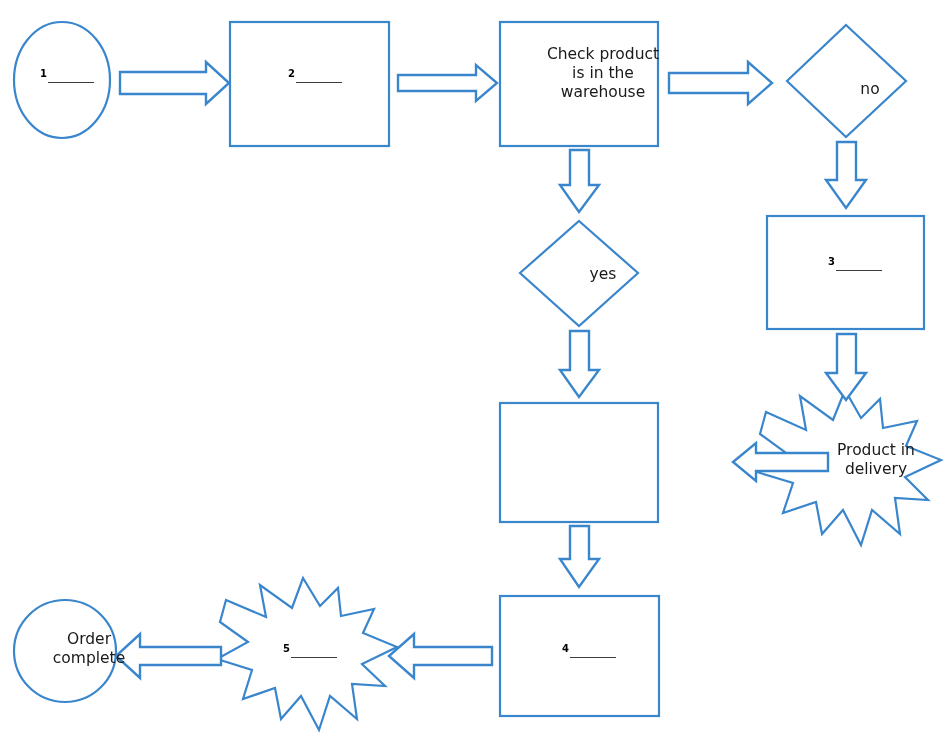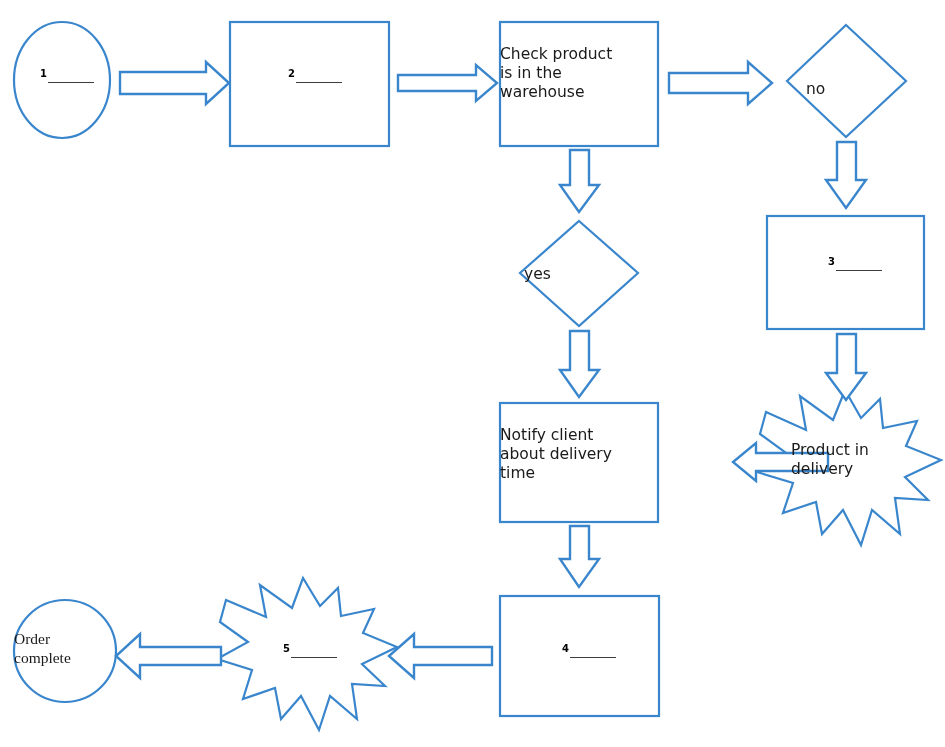--- a/index.html
+++ b/index.html
@@ -29,26 +29,28 @@
     stroke-linejoin: miter;
   }
   .arrow-stroke {
     fill: #ffffff;
     stroke: #3a86cd;
     stroke-width: 2.4;
     stroke-linejoin: miter;
   }
   .node-label {
     position: absolute;
+    text-align: center;
     color: #1a1a1a;
     font-size: 15.5px;
     line-height: 1.22;
     font-family: "DejaVu Sans", "Liberation Sans", sans-serif;
     white-space: pre-line;
     pointer-events: none;
+    margin-left: 24px;
   }
   .blank-label {
     position: absolute;
     text-align: left;
     color: #000000;
     font-family: "DejaVu Sans", "Liberation Sans", sans-serif;
     pointer-events: none;
     white-space: nowrap;
   }
   .blank-label .bnum {
@@ -129,37 +131,34 @@
   <div class="blank-label" style="left:288px; top:68px;">
     <span class="bnum">2</span><span class="brule"></span>
   </div>
 
   <div class="node-label" style="left:500px; top:45px; width:158px;">Check product
 is in the
 warehouse</div>
 
   <div class="node-label" style="left:806px; top:80px; width:80px;">no</div>
 
-  <div class="node-label" style="left:524px; top:265px; width:80px;">yes</div>
+  <div class="node-label" style="left:539px; top:265px; width:80px;">yes</div>
 
   <div class="blank-label" style="left:828px; top:256px;">
     <span class="bnum">3</span><span class="brule"></span>
   </div>
 
   <div class="node-label" style="left:791px; top:441px; width:122px;">Product in
 delivery</div>
 
-  <div class="node-label" style="left:500px; top:426px; width:158px;">Notify client
-about delivery
-time</div>
 
   <div class="blank-label" style="left:562px; top:643px;">
     <span class="bnum">4</span><span class="brule"></span>
   </div>
 
   <div class="blank-label" style="left:283px; top:643px;">
     <span class="bnum">5</span><span class="brule"></span>
   </div>
 
-  <div class="node-label" style="left:14px; top:630px; width:102px;font-family:Liberation Serif, serif;">Order
+  <div class="node-label" style="left:14px; top:630px; width:102px;">Order
 complete</div>
 
 </div>
 
 </body></html>

